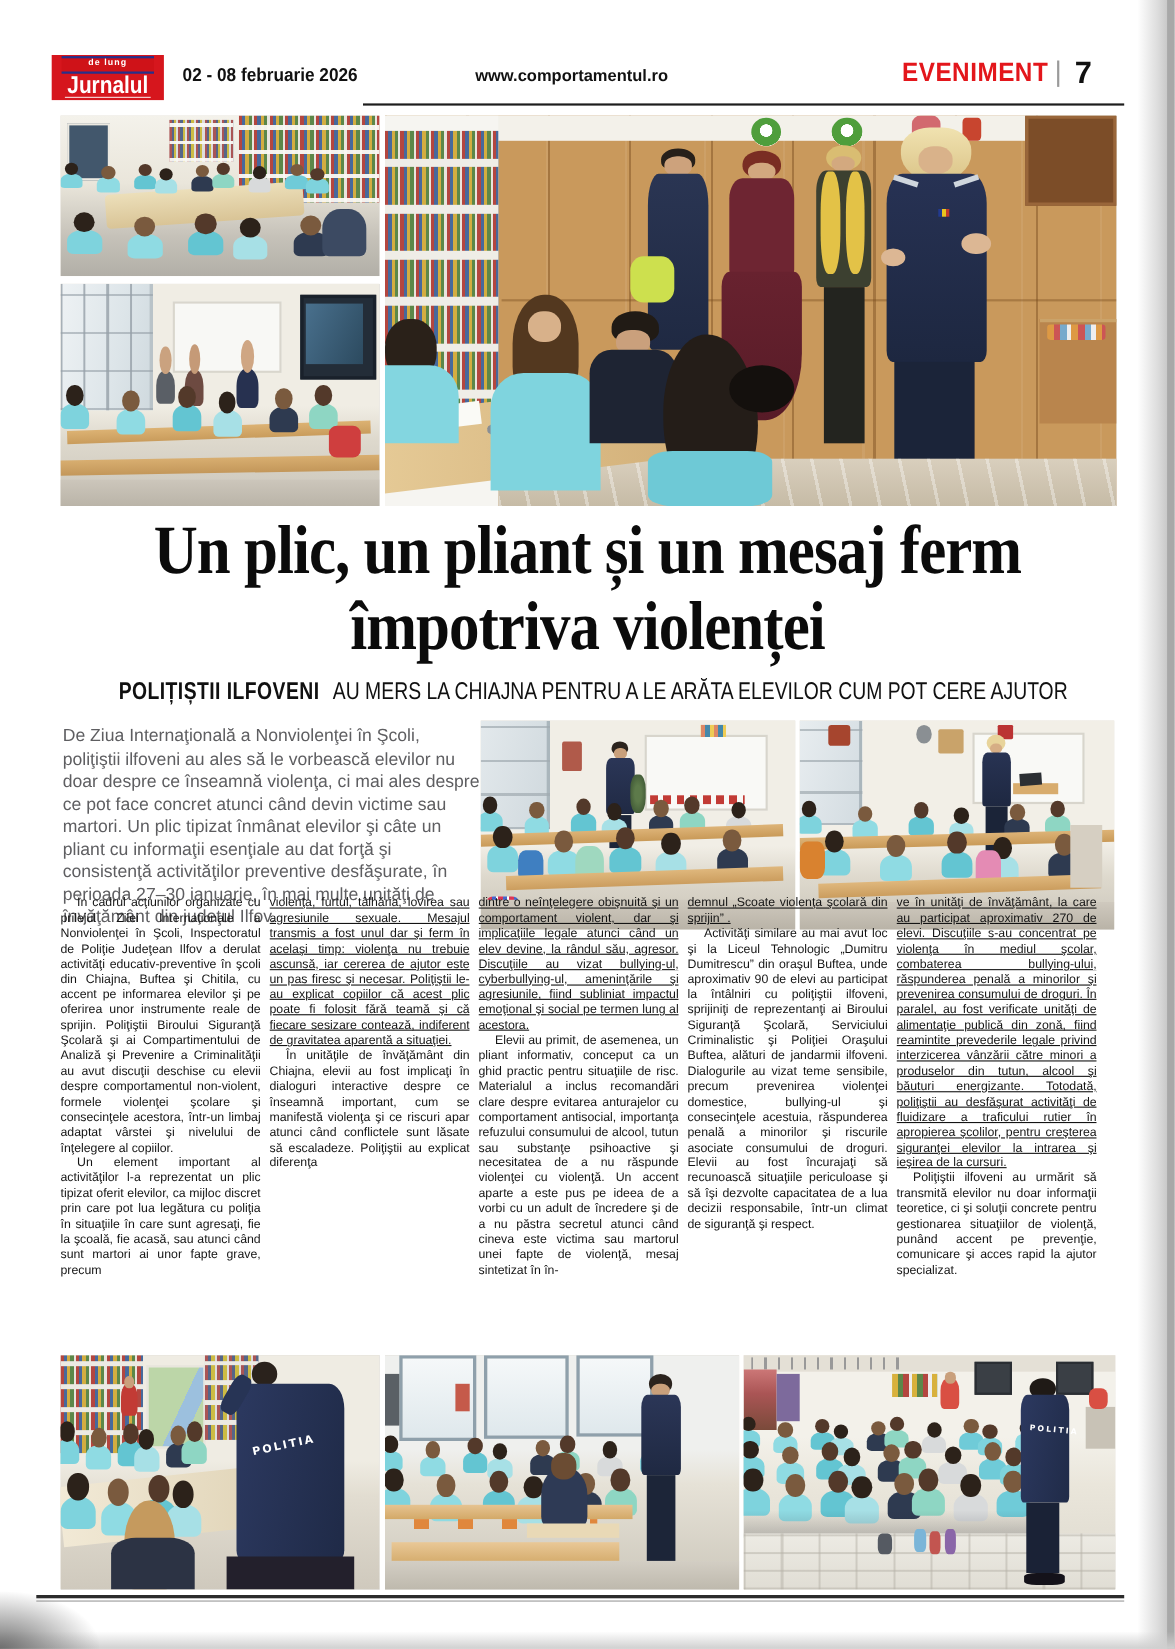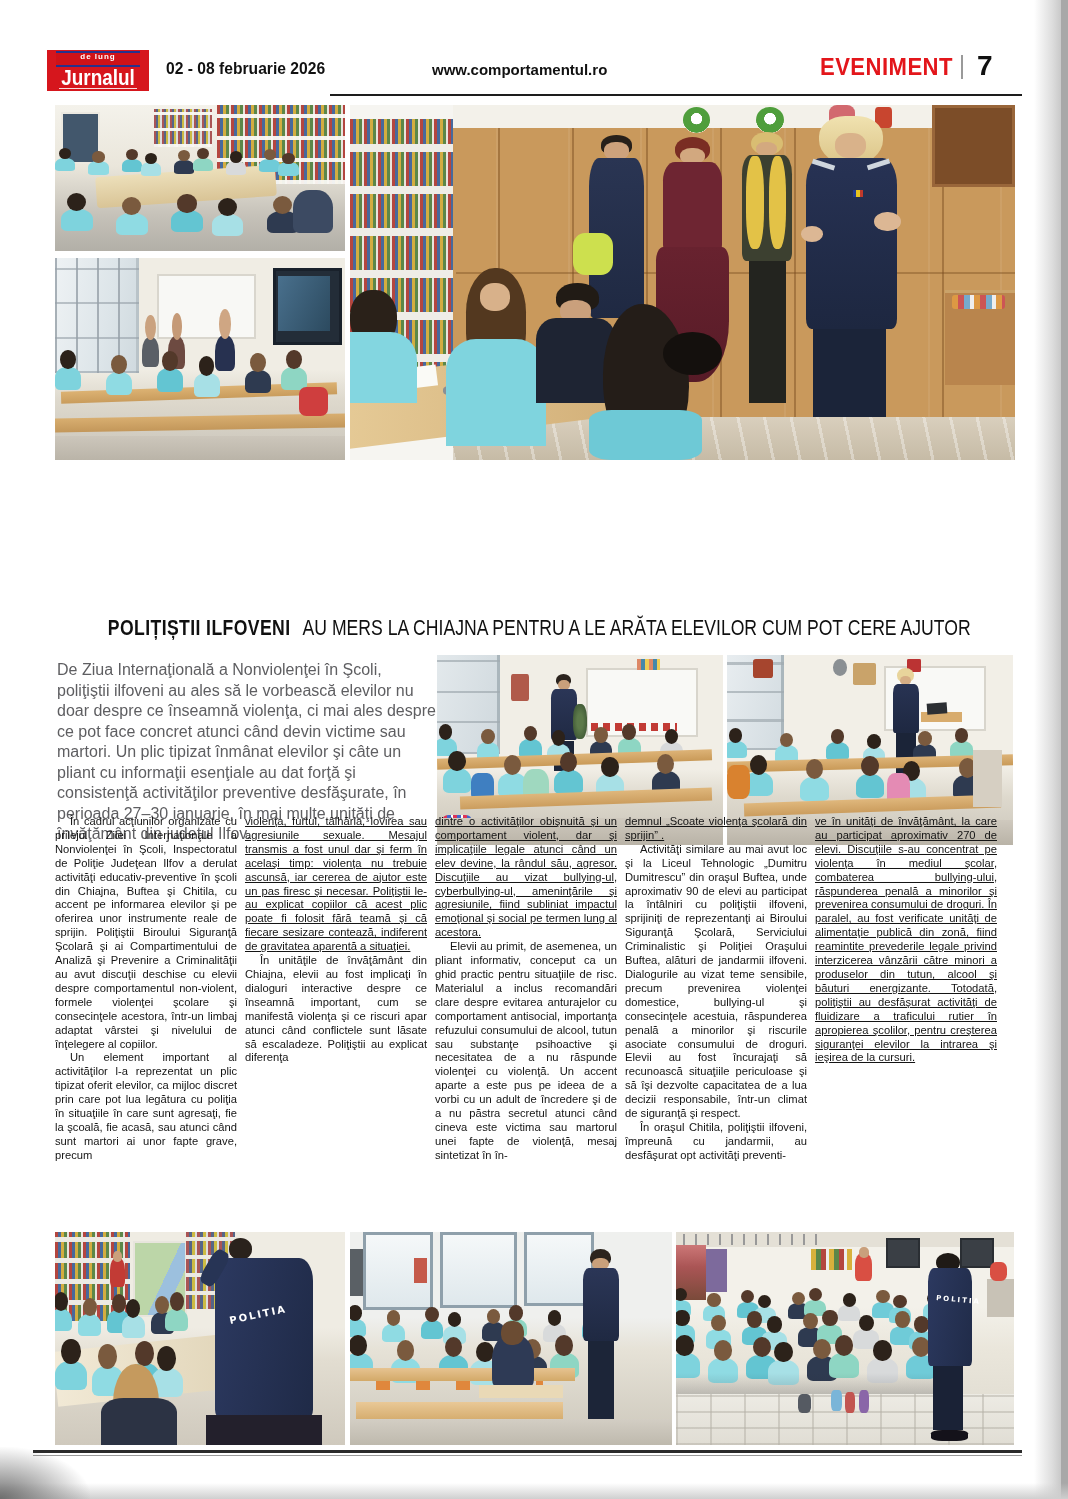--- a/index.html
+++ b/index.html
@@ -187,20 +187,24 @@
       <div class="s" style="left: 31%; top: 50%; width: 6.4%; height: 8%; background: rgb(33, 27, 21); border-radius: 50% 50% 35% 35%;"></div>
       <div class="s" style="left: 31.6%; top: 55%; width: 4.6%; height: 6%; background: rgb(202, 160, 124); border-radius: 45%;"></div>
       <div class="s" style="left: 28%; top: 60%; width: 12%; height: 24%; background: rgb(30, 36, 51); border-radius: 25% 25% 0px 0px;"></div>
       <div class="s" style="left: 0px; top: 52%; width: 7%; height: 16%; background: rgb(42, 33, 25); border-radius: 45%;"></div>
       <div class="s" style="left: 0px; top: 64%; width: 10%; height: 20%; background: rgb(131, 214, 224); border-radius: 0px 40% 0px 0px;"></div>
       <div class="s" style="left: 38%; top: 56%; width: 13%; height: 44%; background: rgb(36, 29, 24); border-radius: 46% 54% 48% 52%;"></div>
       <div class="s" style="left: 36%; top: 86%; width: 17%; height: 14%; background: rgb(110, 201, 214); border-radius: 20%;"></div>
       <div class="s" style="left: 47%; top: 64%; width: 9%; height: 12%; background: rgb(20, 16, 13); border-radius: 50%;"></div>
     </div>
 
+  <div class="headline">
+    <div class="hl"><span>Un plic, un pliant și un mesaj ferm</span></div>
+    <div class="hl"><span>împotriva violenței</span></div>
+  </div>
   <div class="kicker">
     <span class="kwrap">
       <span class="kb">POLIȚIȘTII ILFOVENI</span>
       <span class="kr">AU MERS LA CHIAJNA PENTRU A LE ARĂTA ELEVILOR CUM POT CERE AJUTOR</span>
     </span>
   </div>
 
   <div class="lead">De Ziua Internaţională a Nonviolenţei în Şcoli, poliţiştii ilfoveni au ales să le vorbească elevilor nu doar despre ce înseamnă violenţa, ci mai ales despre ce pot face concret atunci când devin victime sau martori. Un plic tipizat înmânat elevilor şi câte un pliant cu informaţii esenţiale au dat forţă şi consistenţă activităţilor preventive desfăşurate, în perioada 27–30 ianuarie, în mai multe unităţi de învăţământ din judeţul Ilfov.</div>
 
   <div class="photo" style="left:437px;top:655px;width:286px;height:190px">
@@ -294,30 +298,30 @@
 
   <div class="col" style="left:55px">
     <p>În cadrul acţiunilor organizate cu prilejul Zilei Internaţionale a Nonviolenţei în Şcoli, Inspectoratul de Poliţie Judeţean Ilfov a derulat activităţi educativ-preventive în şcoli din Chiajna, Buftea şi Chitila, cu accent pe informarea elevilor şi pe oferirea unor instrumente reale de sprijin. Poliţiştii Biroului Siguranţă Şcolară şi ai Compartimentului de Analiză şi Prevenire a Criminalităţii au avut discuţii deschise cu elevii despre comportamentul non-violent, formele violenţei şcolare şi consecinţele acestora, într-un limbaj adaptat vârstei şi nivelului de înţelegere al copiilor.</p>
     <p>Un element important al activităţilor l-a reprezentat un plic tipizat oferit elevilor, ca mijloc discret prin care pot lua legătura cu poliţia în situaţiile în care sunt agresaţi, fie la şcoală, fie acasă, sau atunci când sunt martori ai unor fapte grave, precum</p>
   </div>
   <div class="col" style="left:245px">
     <p class="cont">violenţa, furtul, tâlhăria, lovirea sau agresiunile sexuale. Mesajul transmis a fost unul dar şi ferm în acelaşi timp: violenţa nu trebuie ascunsă, iar cererea de ajutor este un pas firesc şi necesar. Poliţiştii le-au explicat copiilor că acest plic poate fi folosit fără teamă şi că fiecare sesizare contează, indiferent de gravitatea aparentă a situaţiei.</p>
     <p>În unităţile de învăţământ din Chiajna, elevii au fost implicaţi în dialoguri interactive despre ce înseamnă important, cum se manifestă violenţa şi ce riscuri apar atunci când conflictele sunt lăsate să escaladeze. Poliţiştii au explicat diferenţa</p>
   </div>
   <div class="col" style="left:435px">
-    <p class="cont">dintre o activităţilor obişnuită şi un comportament violent, dar şi implicaţiile legale atunci când un elev devine, la rândul său, agresor. Discuţiile au vizat bullying-ul, cyberbullying-ul, ameninţările şi agresiunile, fiind subliniat impactul emoţional şi social pe termen lung al acestora.</p>
+    <p class="cont">dintre o neînţelegere obişnuită şi un comportament violent, dar şi implicaţiile legale atunci când un elev devine, la rândul său, agresor. Discuţiile au vizat bullying-ul, cyberbullying-ul, ameninţările şi agresiunile, fiind subliniat impactul emoţional şi social pe termen lung al acestora.</p>
     <p>Elevii au primit, de asemenea, un pliant informativ, conceput ca un ghid practic pentru situaţiile de risc. Materialul a inclus recomandări clare despre evitarea anturajelor cu comportament antisocial, importanţa refuzului consumului de alcool, tutun sau substanţe psihoactive şi necesitatea de a nu răspunde violenţei cu violenţă. Un accent aparte a este pus pe ideea de a vorbi cu un adult de încredere şi de a nu păstra secretul atunci când cineva este victima sau martorul unei fapte de violenţă, mesaj sintetizat în în-</p>
   </div>
   <div class="col" style="left:625px">
     <p class="cont">demnul „Scoate violenţa şcolară din sprijin” .</p>
     <p>Activităţi similare au mai avut loc şi la Liceul Tehnologic „Dumitru Dumitrescu” din oraşul Buftea, unde aproximativ 90 de elevi au participat la întâlniri cu poliţiştii ilfoveni, sprijiniţi de reprezentanţi ai Biroului Siguranţă Şcolară, Serviciului Criminalistic şi Poliţiei Oraşului Buftea, alături de jandarmii ilfoveni. Dialogurile au vizat teme sensibile, precum prevenirea violenţei domestice, bullying-ul şi consecinţele acestuia, răspunderea penală a minorilor şi riscurile asociate consumului de droguri. Elevii au fost încurajaţi să recunoască situaţiile periculoase şi să îşi dezvolte capacitatea de a lua decizii responsabile, într-un climat de siguranţă şi respect.</p>
-    <p>În oraşul Chitila, poliţiştii ilfoveni, împreună cu jandarmii, au desfăşurat opt activităţi preventi-</p>
   </div>
   <div class="col" style="left:815px">
     <p class="cont">ve în unităţi de învăţământ, la care au participat aproximativ 270 de elevi. Discuţiile s-au concentrat pe violenţa în mediul şcolar, combaterea bullying-ului, răspunderea penală a minorilor şi prevenirea consumului de droguri. În paralel, au fost verificate unităţi de alimentaţie publică din zonă, fiind reamintite prevederile legale privind interzicerea vânzării către minori a produselor din tutun, alcool şi băuturi energizante. Totodată, poliţiştii au desfăşurat activităţi de fluidizare a traficului rutier în apropierea şcolilor, pentru creşterea siguranţei elevilor la intrarea şi ieşirea de la cursuri.</p>
+    <p>Poliţiştii ilfoveni au urmărit să transmită elevilor nu doar informaţii teoretice, ci şi soluţii concrete pentru gestionarea situaţiilor de violenţă, punând accent pe prevenţie, comunicare şi acces rapid la ajutor specializat.</p>
   </div>
 
   <div class="photo" style="left:55px;top:1232px;width:290px;height:213px">
     <span class="politia" style="left:60%;top:36%;font-size:10px;transform:rotate(-12deg)">POLITIA</span>
   <div class="s" style="left: 0px; top: 0px; width: 100%; height: 100%; background: linear-gradient(rgb(239, 236, 227) 0px, rgb(239, 236, 227) 45%, rgb(226, 221, 209) 60%, rgb(207, 201, 189));"></div>
       <div class="s" style="left: 0px; top: 0px; width: 26%; height: 42%; background: repeating-linear-gradient(0deg, rgba(0, 0, 0, 0) 0px, rgba(0, 0, 0, 0) 16px, rgb(236, 234, 227) 16px, rgb(236, 234, 227) 21px), repeating-linear-gradient(90deg, rgb(180, 70, 63) 0px, rgb(180, 70, 63) 3px, rgb(71, 105, 156) 3px, rgb(71, 105, 156) 6px, rgb(211, 173, 65) 6px, rgb(211, 173, 65) 9px, rgb(92, 135, 73) 9px, rgb(92, 135, 73) 12px, rgb(232, 229, 222) 12px, rgb(232, 229, 222) 14px);"></div>
       <div class="s" style="left: 27%; top: 4%; width: 17%; height: 34%; background: linear-gradient(115deg, rgb(188, 214, 168) 0px, rgb(188, 214, 168) 55%, rgb(156, 192, 222) 55%, rgb(156, 192, 222) 75%, rgb(188, 214, 168) 75%); border: 2px solid rgb(232, 229, 221);"></div>
       <div class="s" style="left: 45%; top: 0px; width: 17%; height: 36%; background: repeating-linear-gradient(0deg, rgba(0, 0, 0, 0) 0px, rgba(0, 0, 0, 0) 14px, rgb(236, 234, 227) 14px, rgb(236, 234, 227) 18px), repeating-linear-gradient(90deg, rgb(170, 85, 85) 0px, rgb(170, 85, 85) 3px, rgb(85, 102, 136) 3px, rgb(85, 102, 136) 6px, rgb(204, 187, 68) 6px, rgb(204, 187, 68) 9px, rgb(221, 221, 221) 9px, rgb(221, 221, 221) 11px);"></div>
       <div class="s" style="left: 19%; top: 12%; width: 5%; height: 14%; background: rgb(194, 59, 53); border-radius: 40% 40% 20% 20%;"></div>
       <div class="s" style="left: 20%; top: 9%; width: 3%; height: 5%; background: rgb(202, 160, 124); border-radius: 45%;"></div>

